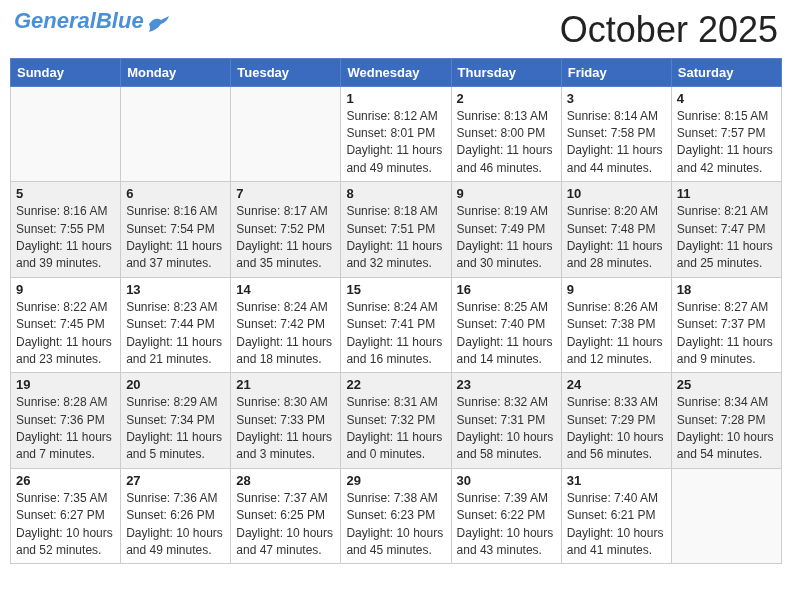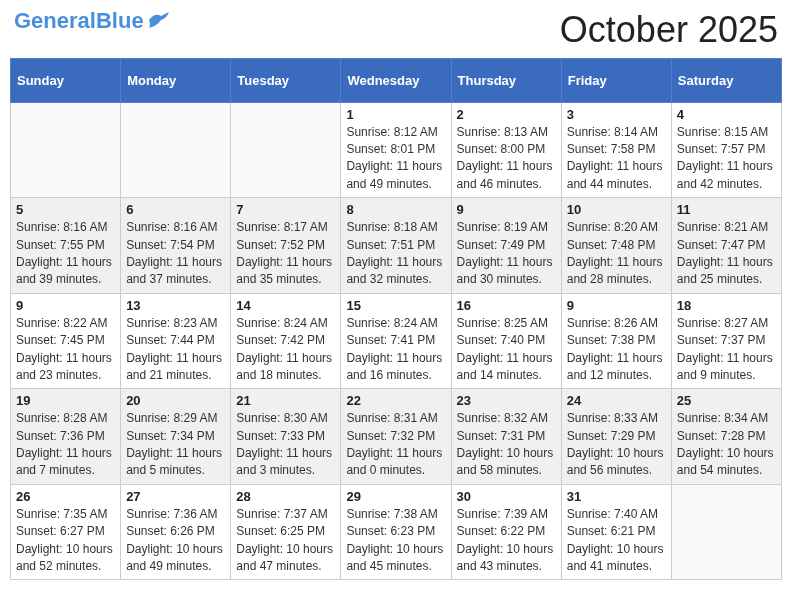--- a/index.html
+++ b/index.html
@@ -26,21 +26,22 @@
       font-size: 22px;
       font-weight: bold;
       color: #1a3a5c;
       line-height: 1;
     }
     .logo-text span {
       color: #4a90d9;
     }
     .logo-line {
       display: flex;
-      align-items: flex-start;
+      align-items: flex-end;
+      font-style: italic;
     }
     .title-block {
     }
     .month-title {
       font-size: 36px;
       color: #222;
       font-weight: normal;
       line-height: 1.1;
     }
     .subtitle {
@@ -49,21 +50,21 @@
     }
     .calendar {
       width: 100%;
       border-collapse: collapse;
       border: 1px solid #ccc;
     }
     .calendar th {
       background: #3a6bbf;
       color: #fff;
       text-align: left;
-      padding: 14px 6px;
+      padding: 6px 6px;
       font-size: 13px;
       font-weight: bold;
       border: 1px solid #5580cc;
     }
     .calendar td {
       vertical-align: top;
       border: 1px solid #ccc;
       padding: 4px 5px;
       width: 110px;
       min-height: 80px;

